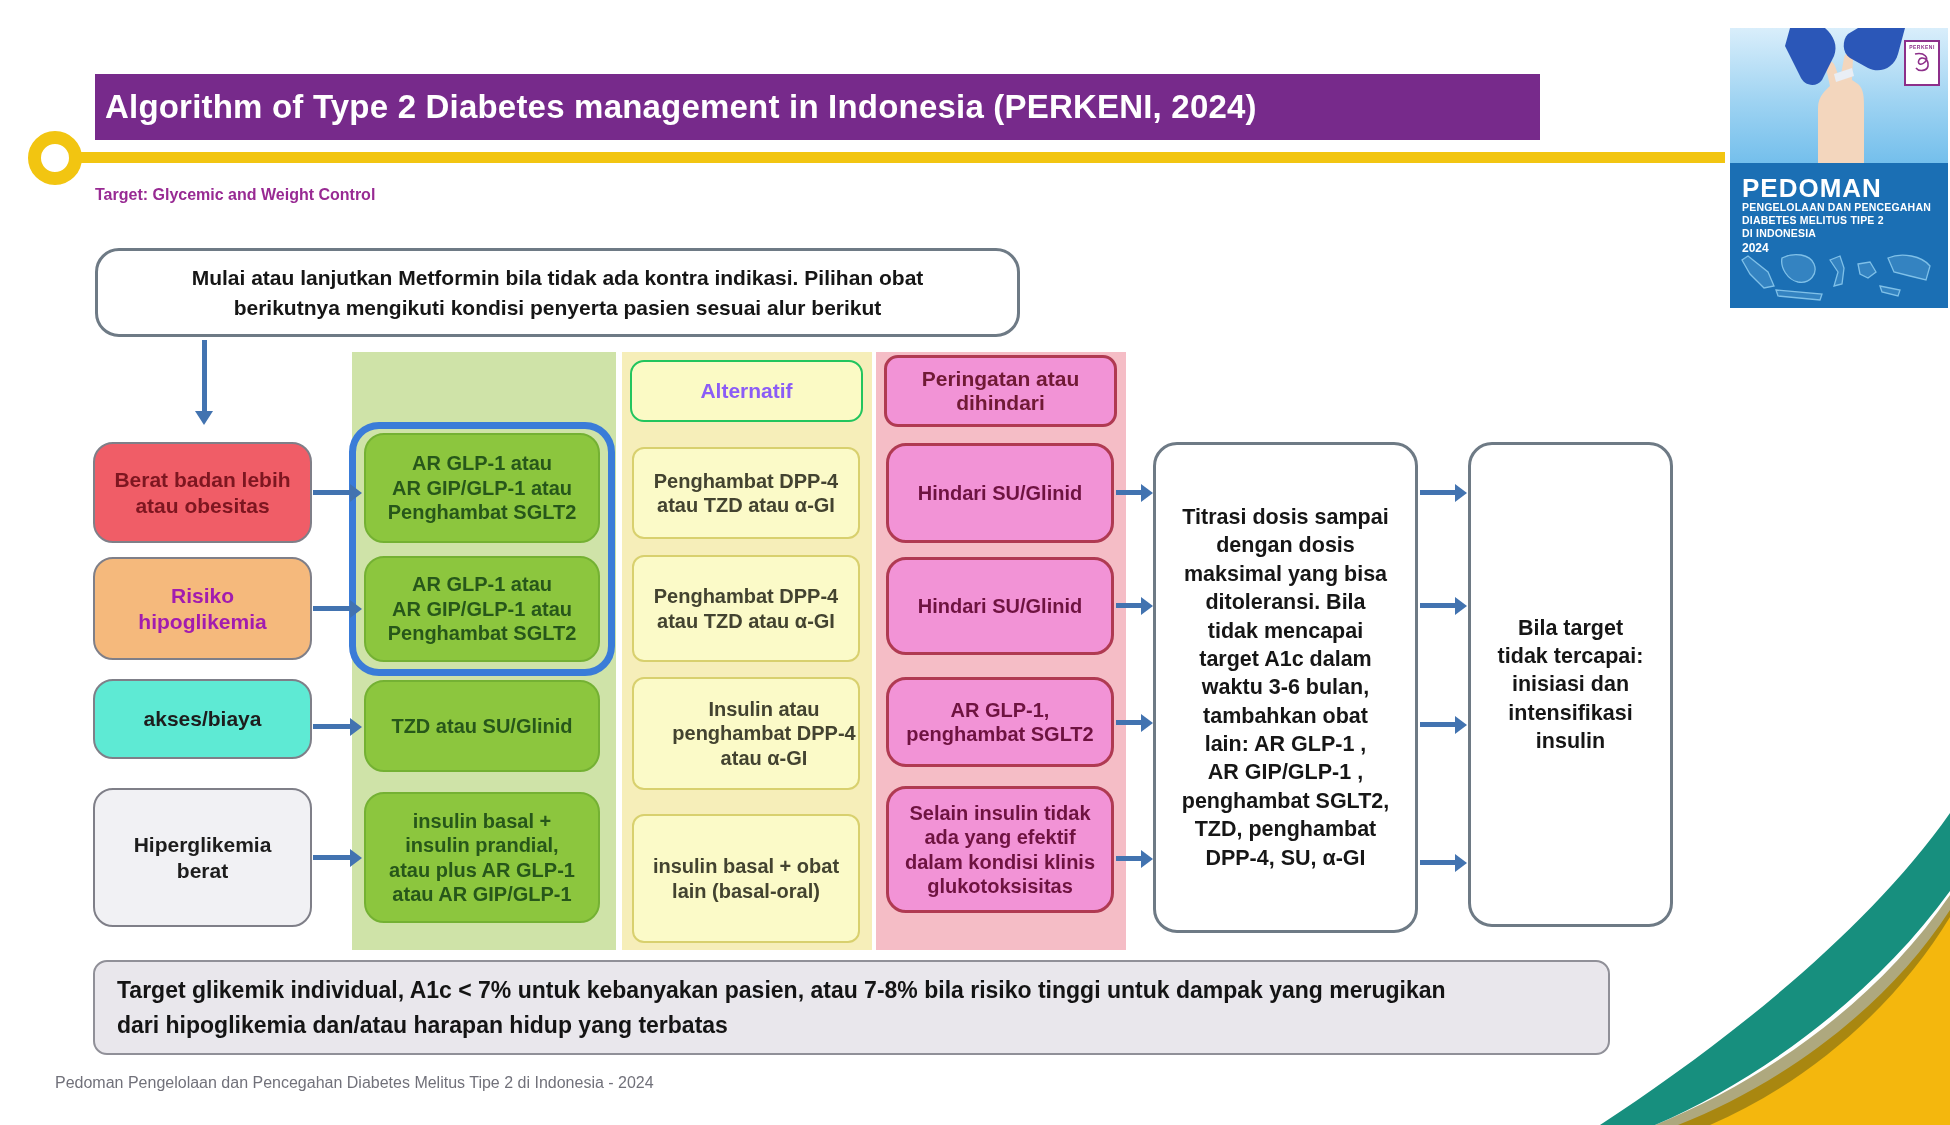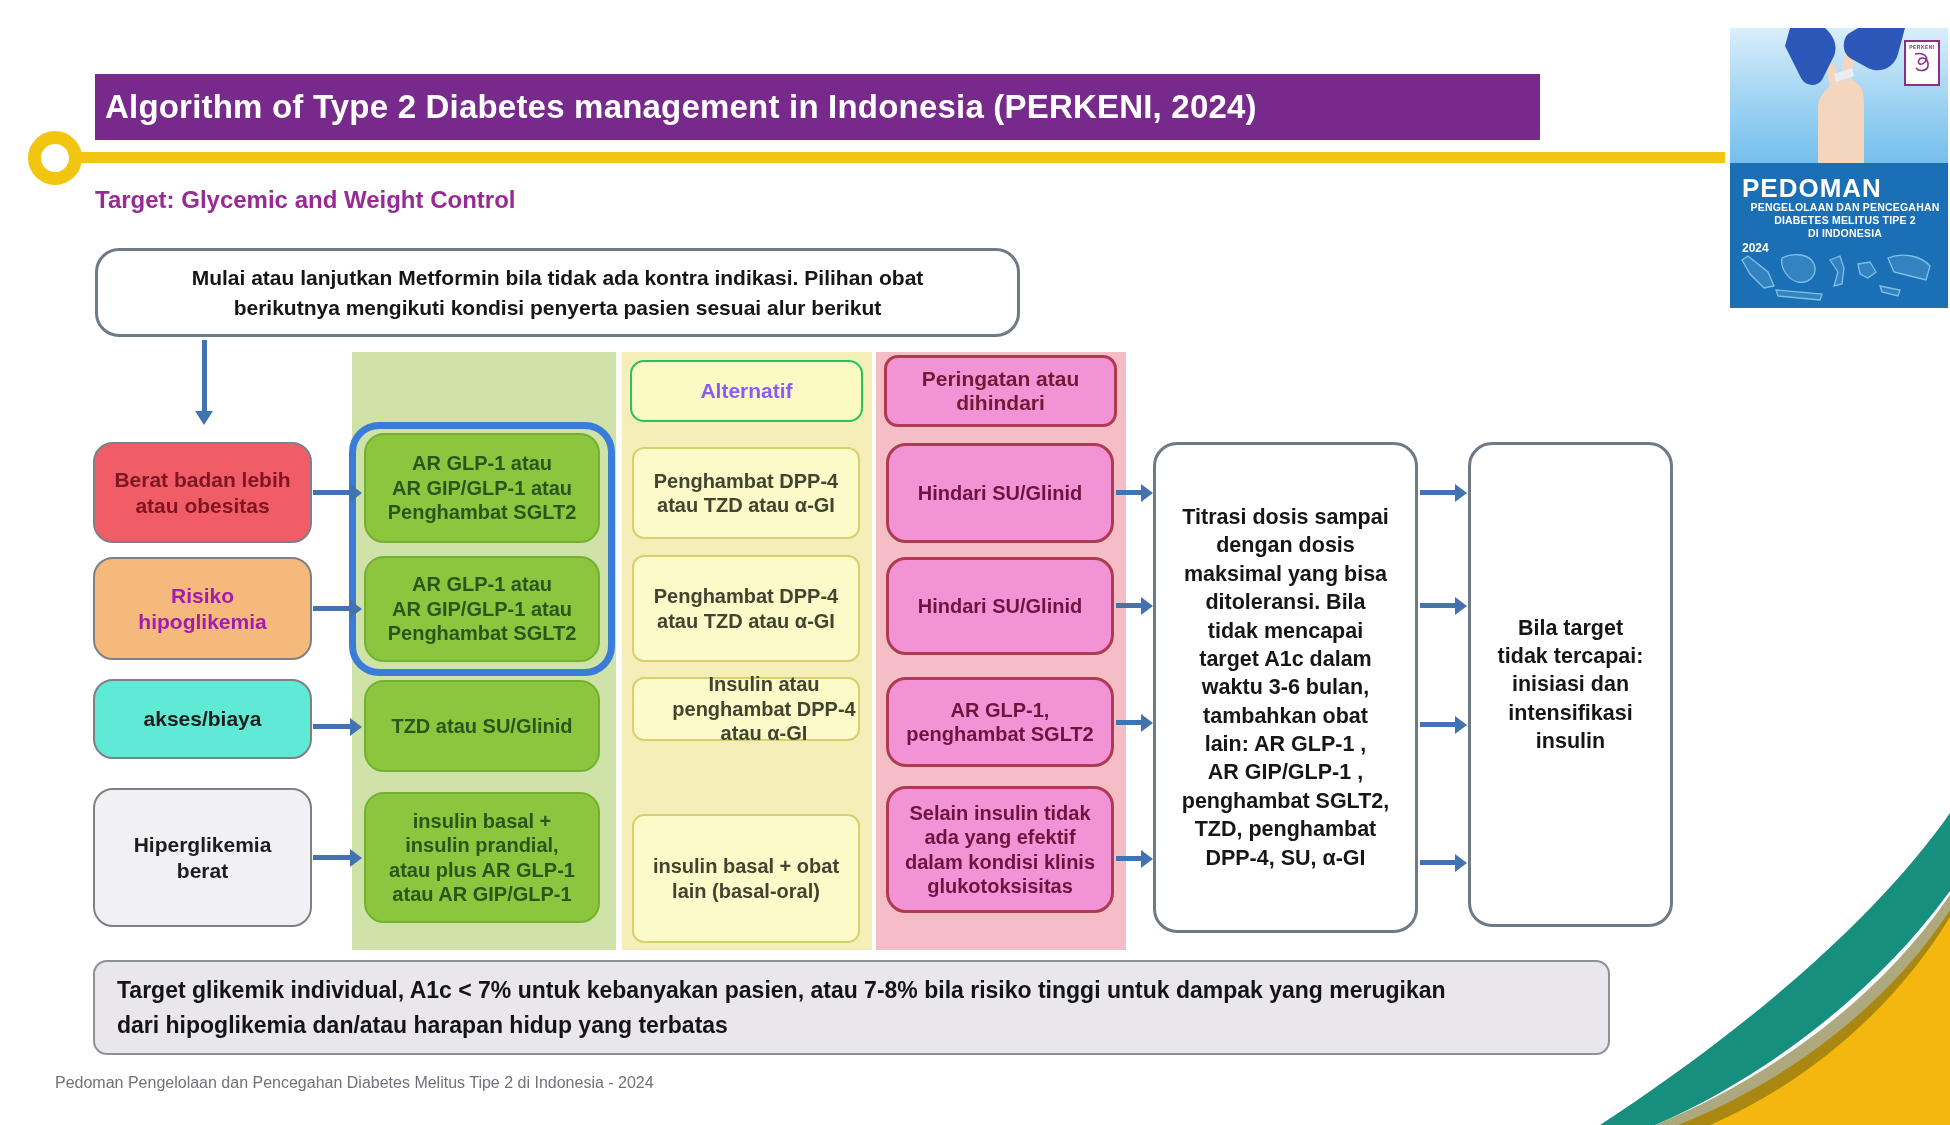--- a/index.html
+++ b/index.html
@@ -6,21 +6,21 @@
   body{font-family:"Liberation Sans", sans-serif; background:#ffffff;}
   .slide{position:relative;width:1950px;height:1125px;background:#ffffff;overflow:hidden;}
 
   
   .title-bar{position:absolute;left:95px;top:74px;width:1445px;height:66px;background:#772a8b;
     display:flex;align-items:center;padding-left:10px;box-sizing:border-box;}
   .title-bar span{color:#ffffff;font-size:33px;font-weight:bold;letter-spacing:.2px;}
   .accent-line{position:absolute;left:70px;top:152px;width:1655px;height:11px;background:#f2c511;}
   .accent-ring{position:absolute;left:28px;top:131px;width:28px;height:28px;background:#ffffff;
     border:13px solid #f2c511;border-radius:50%;}
-  .subtitle{position:absolute;left:95px;top:186px;font-size:24px;font-weight:bold;color:#982a93;}
+  .subtitle{position:absolute;left:95px;top:186px;font-size:16px;font-weight:bold;color:#982a93;}
 
   
   .fbox{position:absolute;box-sizing:border-box;display:flex;align-items:center;justify-content:center;
     text-align:center;white-space:pre-line;font-weight:bold;border-radius:18px;line-height:1.22;}
   .outline-box{background:#ffffff;border:3px solid #6e7a85;border-radius:24px;color:#161616;}
 
   .intro{left:95px;top:248px;width:925px;height:89px;font-size:21px;line-height:1.4;}
 
   
   .strip{position:absolute;top:352px;height:598px;}
@@ -45,21 +45,21 @@
   .gcell{left:364px;width:236px;background:#8cc63e;border:2px solid #74b133;color:#27571a;font-size:20px;border-radius:20px;}
   .g1{top:433px;height:110px;}
   .g2{top:556px;height:106px;}
   .g3{top:680px;height:92px;}
   .g4{top:792px;height:131px;}
 
   
   .ycell{left:632px;width:228px;background:#fbfac8;border:2px solid #d8d06e;color:#434330;font-size:20px;border-radius:12px;}
   .y1{top:447px;height:92px;}
   .y2{top:555px;height:107px;}
-  .y3{top:677px;height:64px;padding-left:36px;}
+  .y3{top:677px;height:113px;padding-left:36px;}
   .y4{top:784px;height:129px;margin-top:30px;}
 
   
   .pcell{left:886px;width:228px;background:#f293d6;border:3px solid #b03a52;color:#6e1340;font-size:20px;border-radius:20px;}
   .p1{top:443px;height:100px;}
   .p2{top:557px;height:98px;}
   .p3{top:677px;height:90px;}
   .p4{top:786px;height:127px;}
 
   
@@ -87,21 +87,21 @@
   
   .cover{position:absolute;left:1730px;top:28px;width:218px;height:280px;overflow:hidden;}
   .cover-sky{position:absolute;left:0;top:0;width:100%;height:135px;
     background:linear-gradient(180deg,#d9eefb 0%,#9ed3f2 55%,#74bfec 100%);}
   .cover-logo{position:absolute;right:8px;top:12px;width:36px;height:46px;background:#ffffff;
     border:2px solid #8d2f8a;box-sizing:border-box;display:flex;flex-direction:column;align-items:center;padding-top:2px;}
   .cover-logo .logo-word{font-size:5px;font-weight:bold;color:#8d2f8a;letter-spacing:.5px;}
   .cover-blue{position:absolute;left:0;top:135px;width:100%;height:145px;background:#1b6fb4;color:#ffffff;
     padding:12px 0 0 12px;box-sizing:border-box;}
   .cover-heading{font-size:26px;font-weight:bold;letter-spacing:1px;line-height:1;}
-  .cover-line{font-size:10.5px;font-weight:bold;line-height:1.25;letter-spacing:.2px;text-align:center;}
+  .cover-line{font-size:10.5px;font-weight:bold;line-height:1.25;letter-spacing:.2px;}
   .cover-year{font-size:12px;font-weight:bold;margin-top:1px;}
   .cover-map{position:absolute;left:0;bottom:0;width:100%;height:70px;}
 
   
   .decor{position:absolute;left:1600px;top:795px;width:350px;height:330px;}
 </style>
 </head>
 <body>
 
 <div class="slide">

